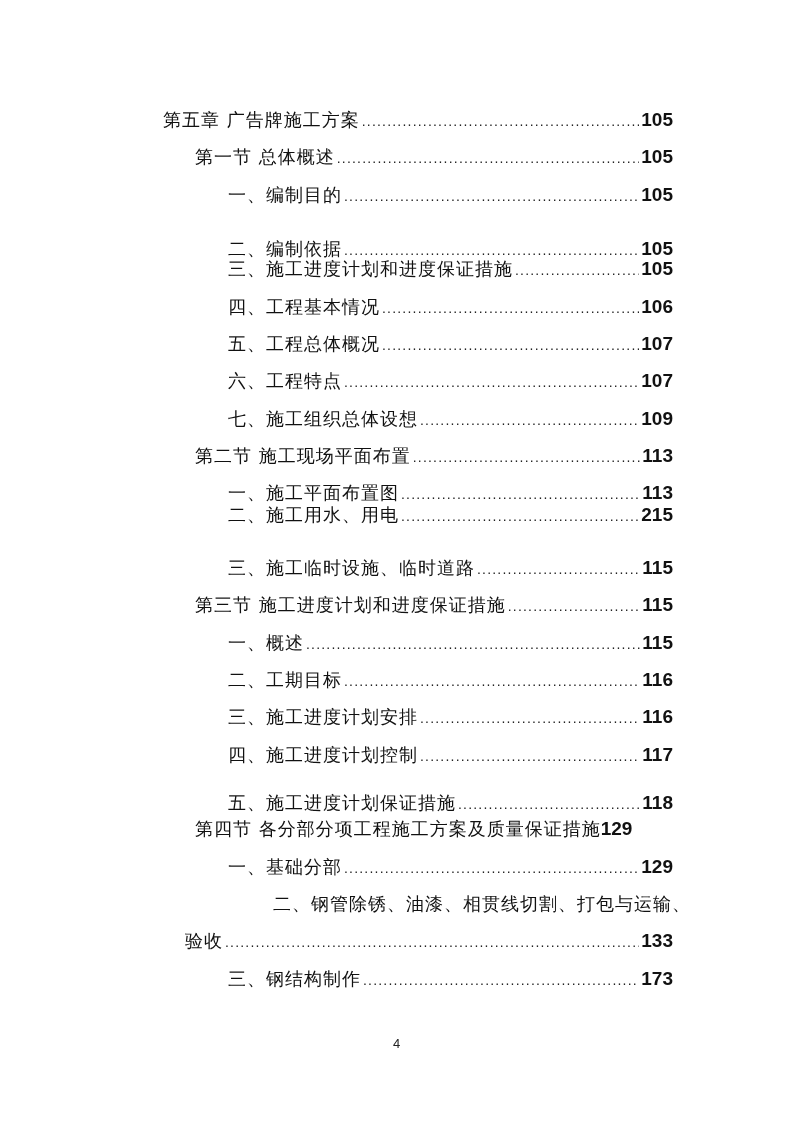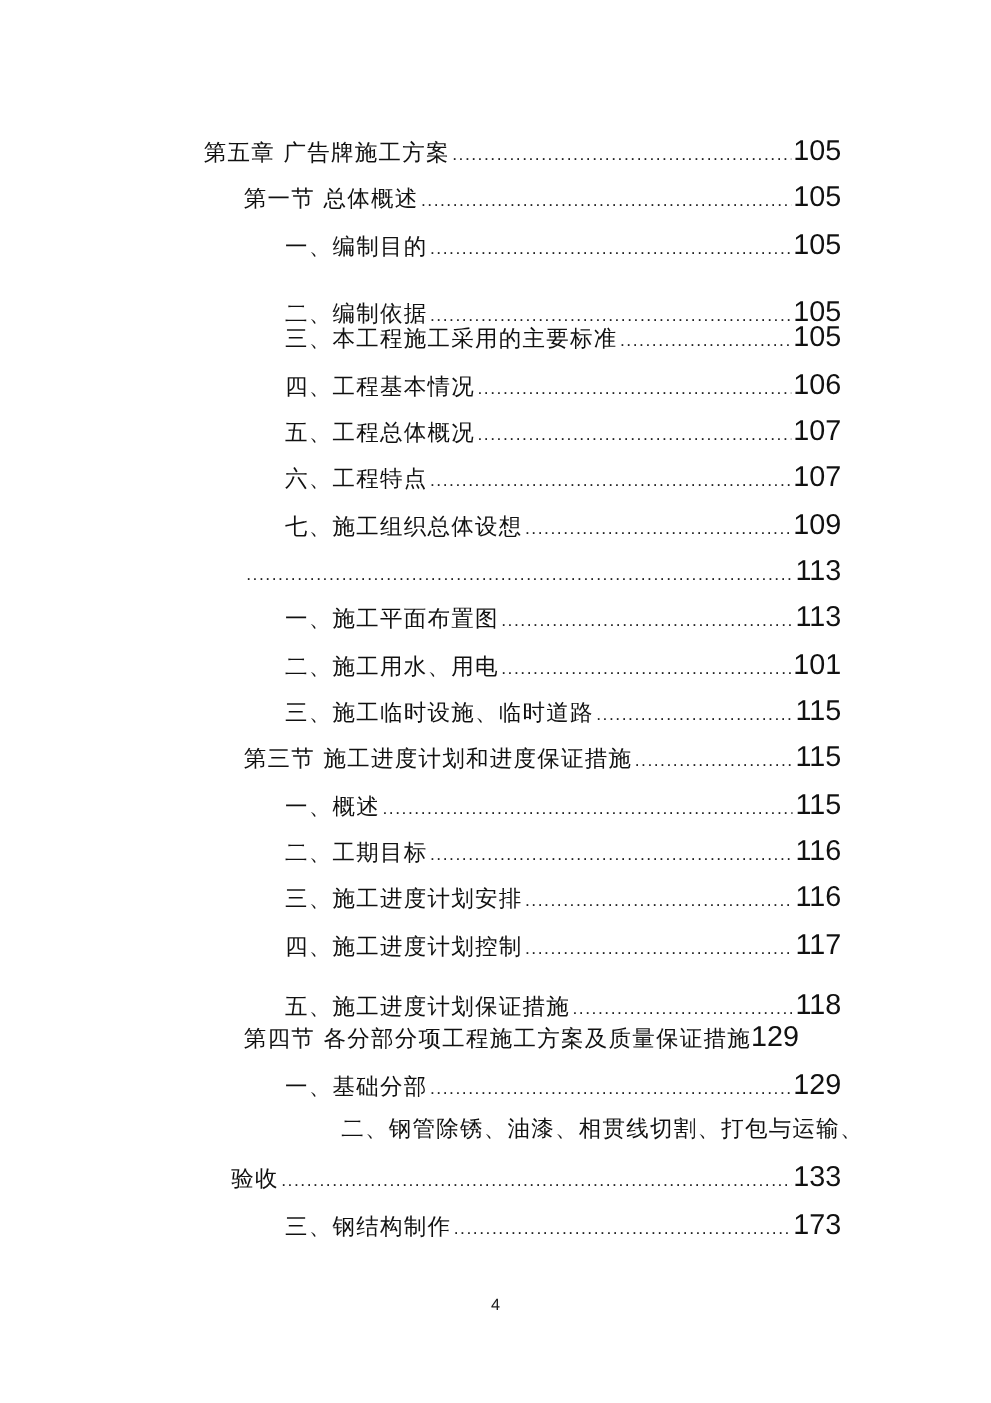--- a/index.html
+++ b/index.html
@@ -6,21 +6,21 @@
   body { width: 793px; height: 1122px; position: relative; overflow: hidden;
          font-family: "DejaVu Serif", "Liberation Serif", serif; color: #111; }
   .toc { position: absolute; left: 0; top: 100px; width: 793px; }
   .row { position: absolute; height: 30px; display: flex; align-items: baseline;
          font-size: 18px; line-height: 30px; white-space: nowrap; }
   .row .label { flex: 0 0 auto; letter-spacing: 1px; }
   .row .dots { flex: 1 1 auto; overflow: hidden; margin: 0 2px;
                font-family: "Liberation Sans", sans-serif; font-size: 14px; color: #222;
                letter-spacing: 1.2px; }
   .row .dots::before { content: "................................................................................................................................................................................................"; }
-  .row .page { flex: 0 0 auto; font-family: "Liberation Sans", sans-serif; font-size: 23px; }
+  .row .page { flex: 0 0 auto; font-family: "Liberation Sans", sans-serif; font-size: 19px; font-weight: bold; }
   .row.nodots .label { flex: 1 1 auto; margin-left: 45px; }
   .lvl0 { left: 163px; width: 510px; justify-content: flex-end; }
   .lvl1 { left: 195px; width: 478px; }
   .lvl2 { left: 228px; width: 445px; }
   .wrap-first { left: 228px; width: 445px; }
   .wrap-cont { left: 185px; width: 488px; }
   .footer { position: absolute; top: 1036px; left: 0; width: 793px; text-align: center;
             font-family: "Liberation Sans", sans-serif; font-size: 13px; color: #222; }
 </style>
 </head>
@@ -41,21 +41,21 @@
     <span class="label">一、编制目的</span>
     <span class="dots"></span>
     <span class="page">105</span>
   </div>
   <div class="row lvl2" style="top:134px">
     <span class="label">二、编制依据</span>
     <span class="dots"></span>
     <span class="page">105</span>
   </div>
   <div class="row lvl2" style="top:154px">
-    <span class="label">三、本工程施工采用的主要标准</span>
+    <span class="label">三、施工进度计划和进度保证措施</span>
     <span class="dots"></span>
     <span class="page">105</span>
   </div>
   <div class="row lvl2" style="top:192px">
     <span class="label">四、工程基本情况</span>
     <span class="dots"></span>
     <span class="page">106</span>
   </div>
   <div class="row lvl2" style="top:229px">
     <span class="label">五、工程总体概况</span>
@@ -66,32 +66,33 @@
     <span class="label">六、工程特点</span>
     <span class="dots"></span>
     <span class="page">107</span>
   </div>
   <div class="row lvl2" style="top:304px">
     <span class="label">七、施工组织总体设想</span>
     <span class="dots"></span>
     <span class="page">109</span>
   </div>
   <div class="row lvl1" style="top:341px">
+    <span class="label">第二节  施工现场平面布置</span>
     <span class="dots"></span>
     <span class="page">113</span>
   </div>
   <div class="row lvl2" style="top:378px">
     <span class="label">一、施工平面布置图</span>
     <span class="dots"></span>
     <span class="page">113</span>
   </div>
-  <div class="row lvl2" style="top:416px">
+  <div class="row lvl2" style="top:400px">
     <span class="label">二、施工用水、用电</span>
     <span class="dots"></span>
-    <span class="page">101</span>
+    <span class="page">215</span>
   </div>
   <div class="row lvl2" style="top:453px">
     <span class="label">三、施工临时设施、临时道路</span>
     <span class="dots"></span>
     <span class="page">115</span>
   </div>
   <div class="row lvl1" style="top:490px">
     <span class="label">第三节  施工进度计划和进度保证措施</span>
     <span class="dots"></span>
     <span class="page">115</span>

